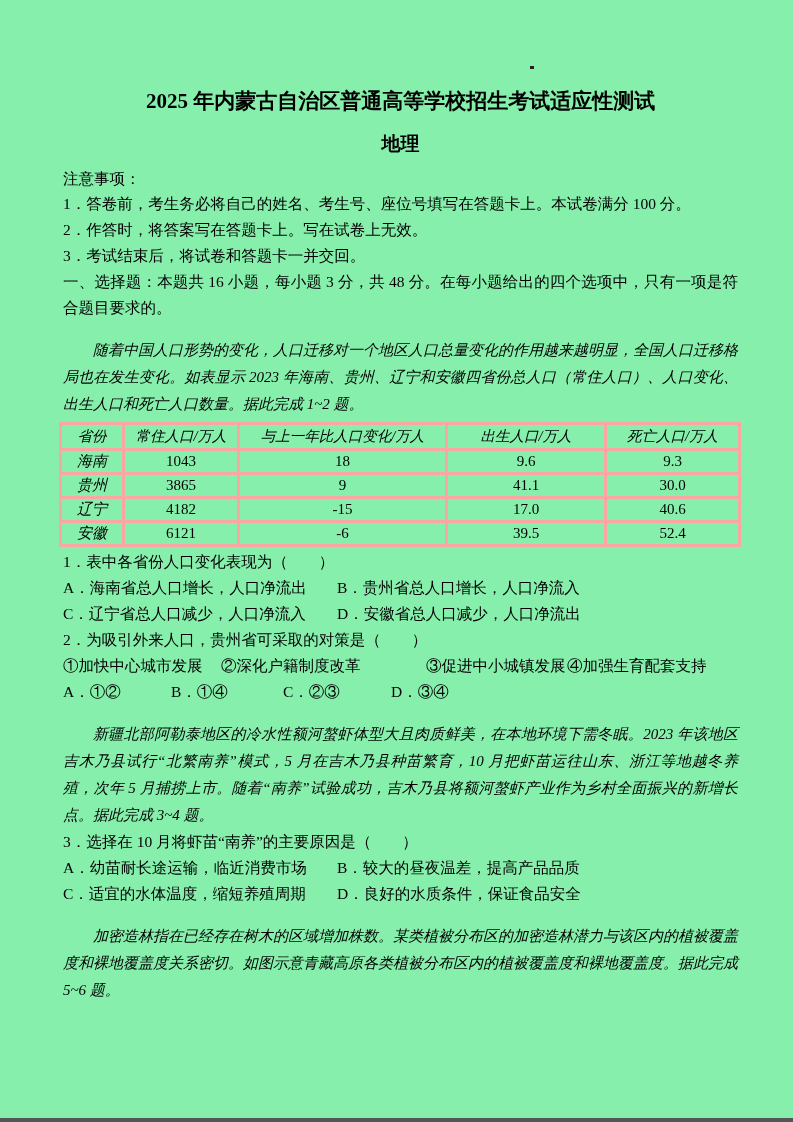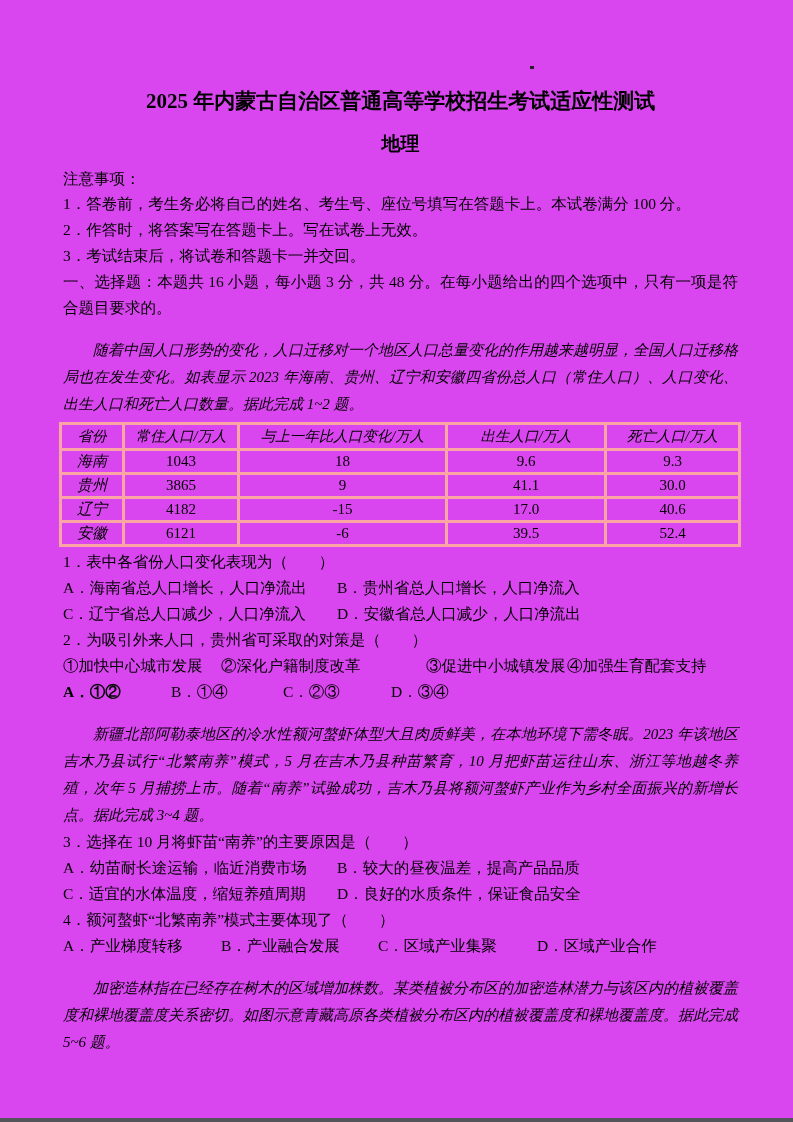--- a/index.html
+++ b/index.html
@@ -2,21 +2,21 @@
 <html lang="zh"><head>
 <meta charset="utf-8">
 <style>
   * { box-sizing: border-box; margin: 0; padding: 0; }
   html, body { background: #ffffff; }
   body {
     width: 793px; height: 1122px;
     font-family: "Liberation Serif", "DejaVu Serif", serif;
     color: #000;
   }
-  .page { position: relative; width: 793px; height: 1122px; background: #d946ef; overflow: hidden; }
+  .page { position: relative; width: 793px; height: 1122px; background: #86efac; overflow: hidden; }
   .content { position: absolute; left: 63px; top: 0; width: 675px; }
 
   .title {
     margin-top: 89px; text-align: center;
     font-weight: 700; font-size: 21px; line-height: 25px;
   }
   .subject {
     margin-top: 19px; text-align: center;
     font-weight: 700; font-size: 19px; line-height: 22px;
   }
@@ -41,21 +41,21 @@
   table.pop td { font-size: 15px; height: 24px; }
   table.pop td.kai { font-style: italic; }
 
   .qline { font-size: 15.5px; line-height: 26px; }
   .opts { display: flex; }
   .opts span { flex-shrink: 0; white-space: nowrap; }
   .opts .o-half { min-width: 274px; }
   .sub4 span:nth-child(1) { min-width: 158px; }
   .sub4 span:nth-child(2) { min-width: 157px; }
   .sub4 span:nth-child(3) { min-width: 141px; margin-left: 48px; }
-  .ans4a span:nth-child(1) { min-width: 108px; font-weight: bold; }
+  .ans4a span:nth-child(1) { min-width: 108px; }
   .ans4a span:nth-child(2) { min-width: 112px; }
   .ans4a span:nth-child(3) { min-width: 108px; }
   .ans4b span:nth-child(1) { min-width: 158px; }
   .ans4b span:nth-child(2) { min-width: 157px; }
   .ans4b span:nth-child(3) { min-width: 159px; }
 
   .speck { position: absolute; left: 530px; top: 66px; width: 4px; height: 3px; background: #222; }
   .footer-bar { position: absolute; left: 0; bottom: 0; width: 793px; height: 4px; background: #54555b; }
 </style>
 </head>
@@ -162,28 +162,19 @@
       <div class="qline opts">
         <span class="o-half">A．幼苗耐长途运输，临近消费市场</span>
         <span>B．较大的昼夜温差，提高产品品质</span>
       </div>
       <div class="qline opts">
         <span class="o-half">C．适宜的水体温度，缩短养殖周期</span>
         <span>D．良好的水质条件，保证食品安全</span>
       </div>
     </div>
 
-    <div>
-      <div class="qline">4．额河螯虾“北繁南养”模式主要体现了（　　）</div>
-      <div class="qline opts ans4b">
-        <span>A．产业梯度转移</span>
-        <span>B．产业融合发展</span>
-        <span>C．区域产业集聚</span>
-        <span>D．区域产业合作</span>
-      </div>
-    </div>
 
     <p class="passage">加密造林指在已经存在树木的区域增加株数。某类植被分布区的加密造林潜力与该区内的植被覆盖度和裸地覆盖度关系密切。如图示意青藏高原各类植被分布区内的植被覆盖度和裸地覆盖度。据此完成 5~6 题。</p>
 
   </div>
 
   <div class="footer-bar"></div>
 </div>
 
 </body></html>

